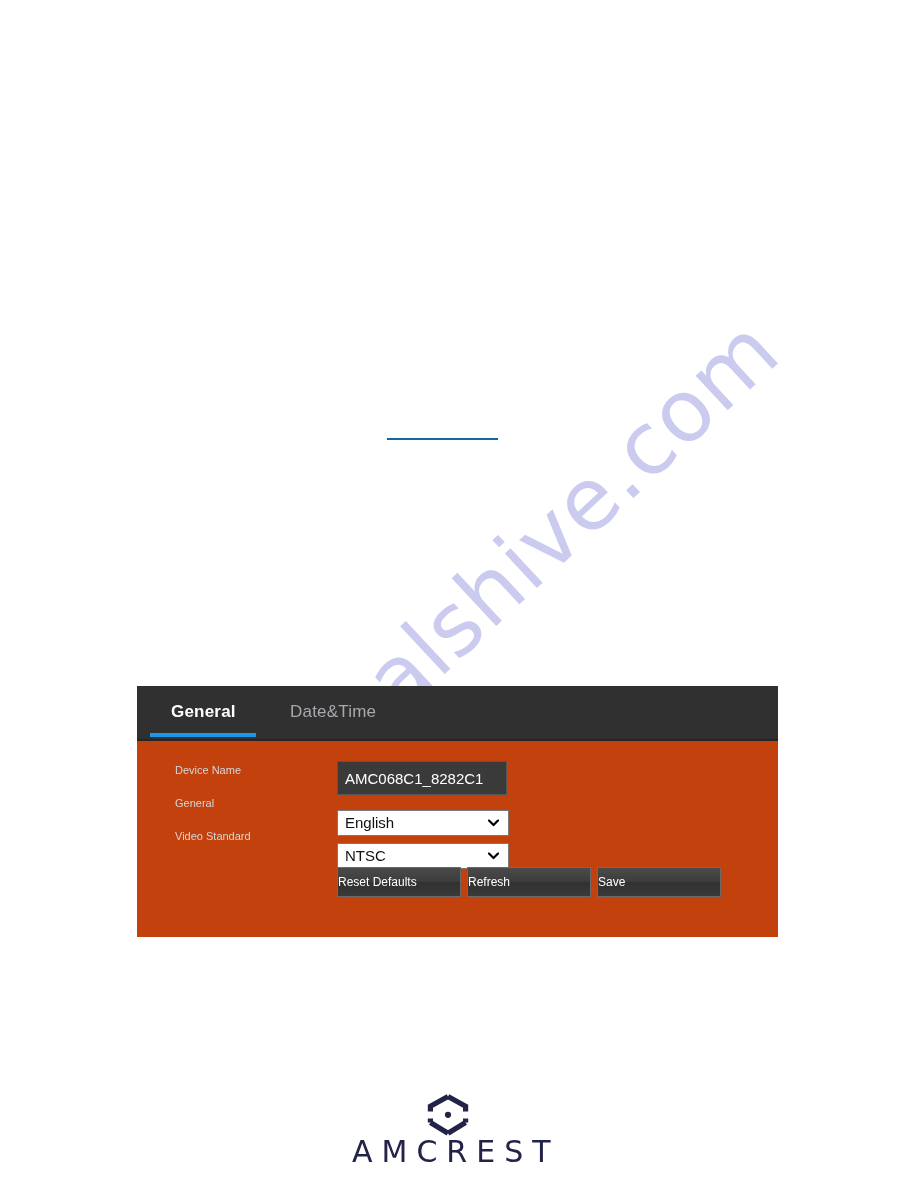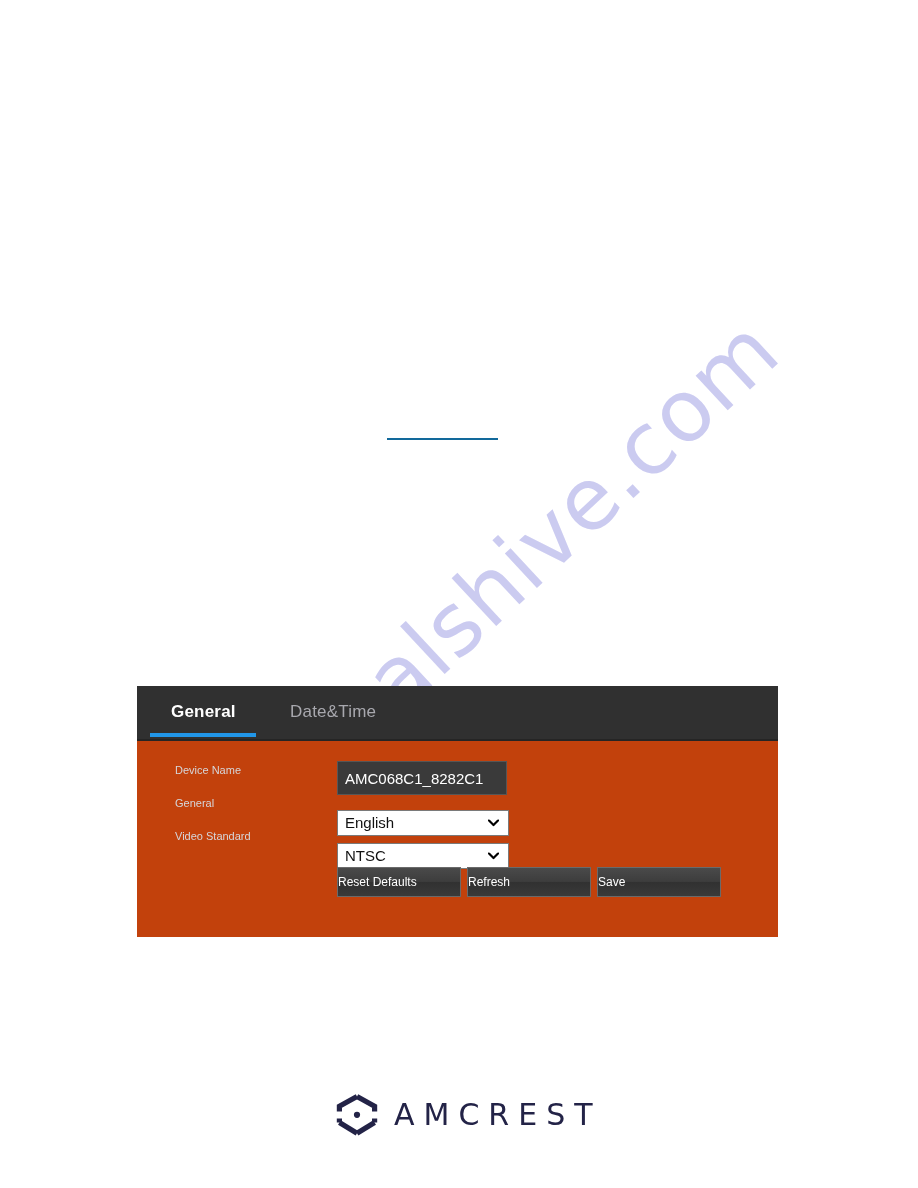--- a/index.html
+++ b/index.html
@@ -199,20 +199,21 @@
 
   
   .logo {
     position: absolute;
     left: 336px;
     top: 1093px;
     height: 44px;
     display: flex;
     align-items: center;
     z-index: 3;
+    flex-direction: column;
   }
   .logo-mark {
     width: 42px;
     height: 44px;
     flex: 0 0 auto;
   }
   .logo-mark svg { display: block; }
   .logo-word {
     margin-left: 16px;
     font-family: "DejaVu Sans", sans-serif;

